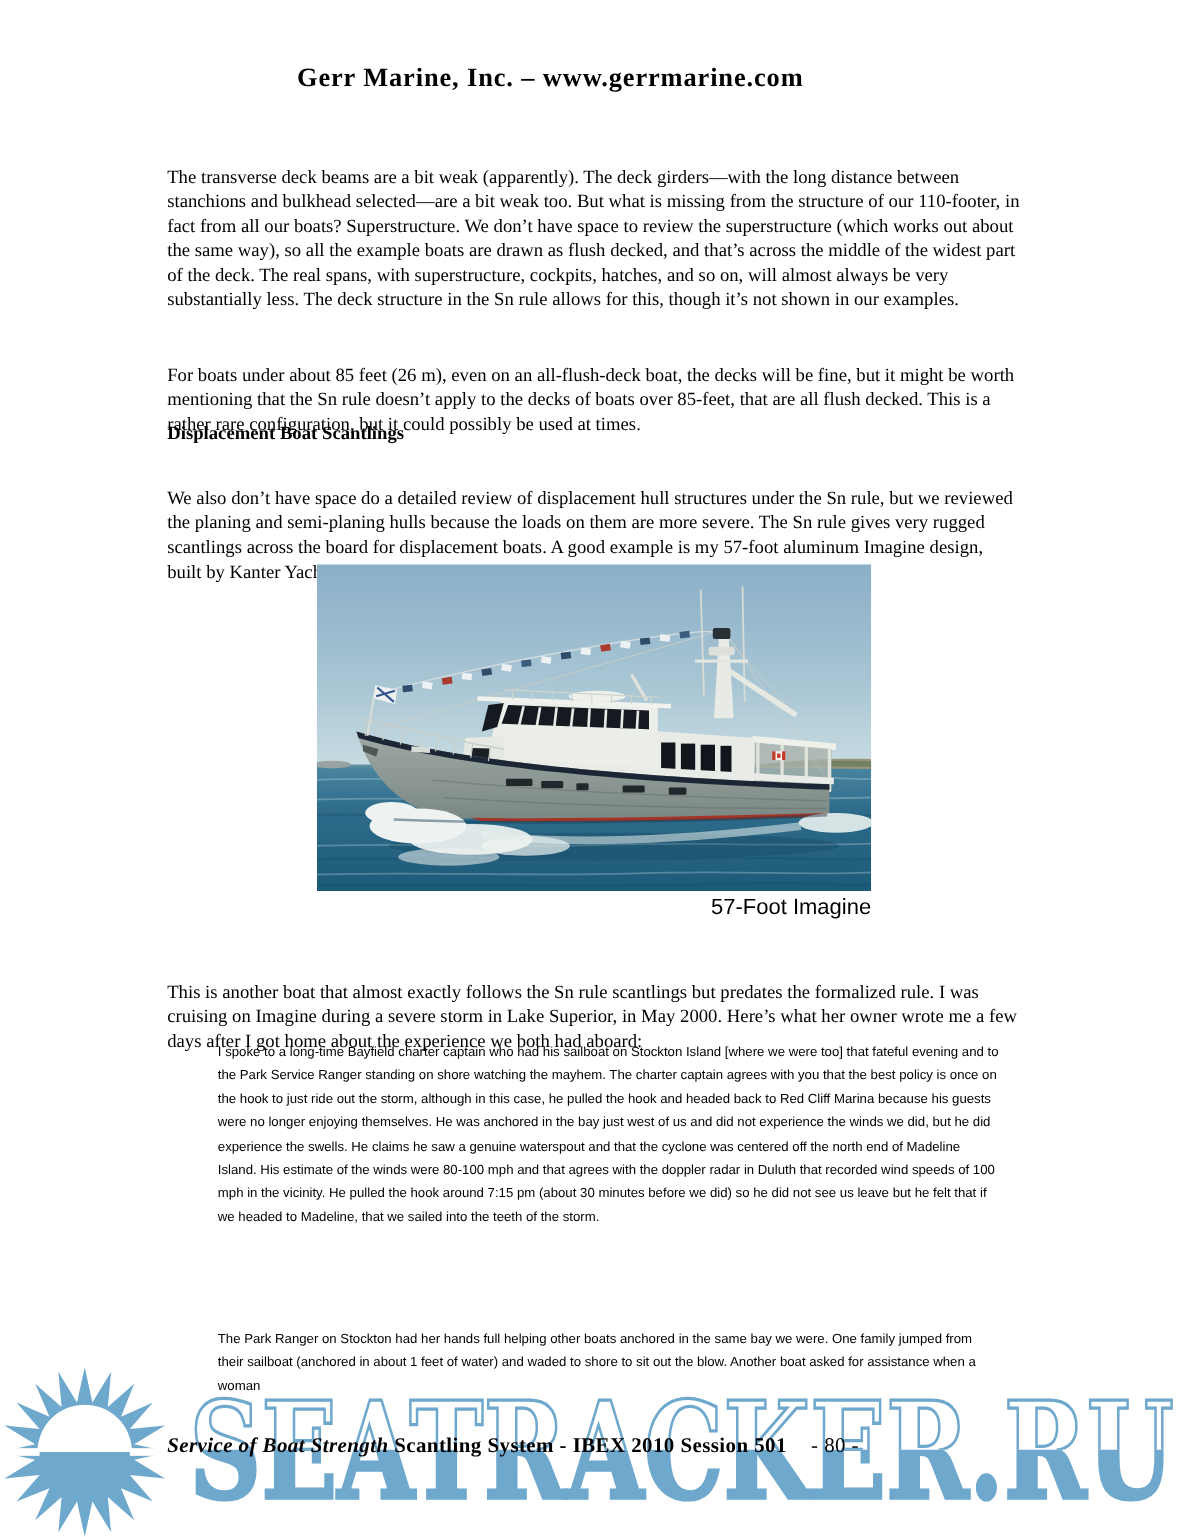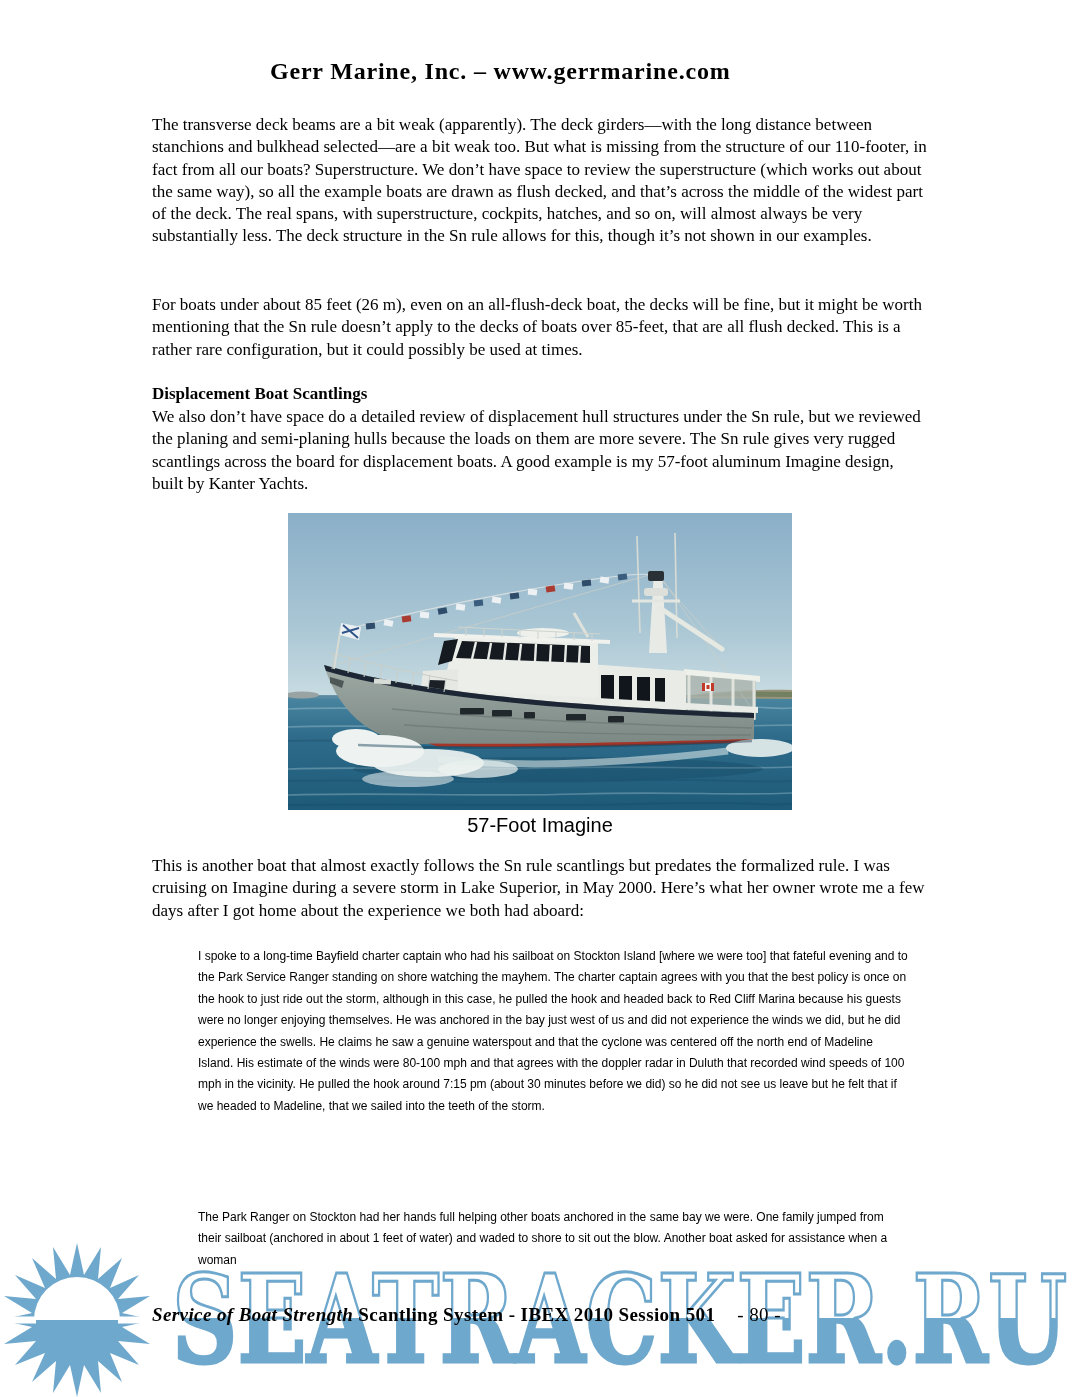--- a/index.html
+++ b/index.html
@@ -6,27 +6,27 @@
   .page{
     position:relative;width:1080px;height:1397px;background:#ffffff;
     font-family:"Liberation Serif",serif;color:#000;overflow:hidden;
   }
   .abs{position:absolute;}
   .header{
     top:58px;left:270px;width:810px;text-align:left;
     font-size:24px;font-weight:bold;letter-spacing:0.8px;
   }
   .body-par{
-    left:152px;width:776px;font-size:17px;line-height:22.3px;text-align:left;
+    left:152px;width:776px;font-size:17px;line-height:22.3px;text-align:left;margin-top:36px;
   }
   .sec-heading{left:152px;width:776px;font-size:17px;font-weight:bold;line-height:22.3px;}
   .em{}
   .photo{top:513px;left:288px;width:504px;height:297px;}
   .caption{
-    top:813px;left:288px;width:504px;text-align:center;
+    top:813px;left:288px;width:504px;text-align:right;
     font-family:"Liberation Sans",sans-serif;font-size:20px;line-height:24px;
   }
   .quote{
     left:198px;width:712px;font-family:Liberation Sans, sans-serif;
     font-size:12px;line-height:21.4px;
   }
   .footer{
     top:1304px;left:152px;width:800px;font-size:19px;font-weight:bold;
     letter-spacing:0.4px;z-index:3;white-space:nowrap;
   }

